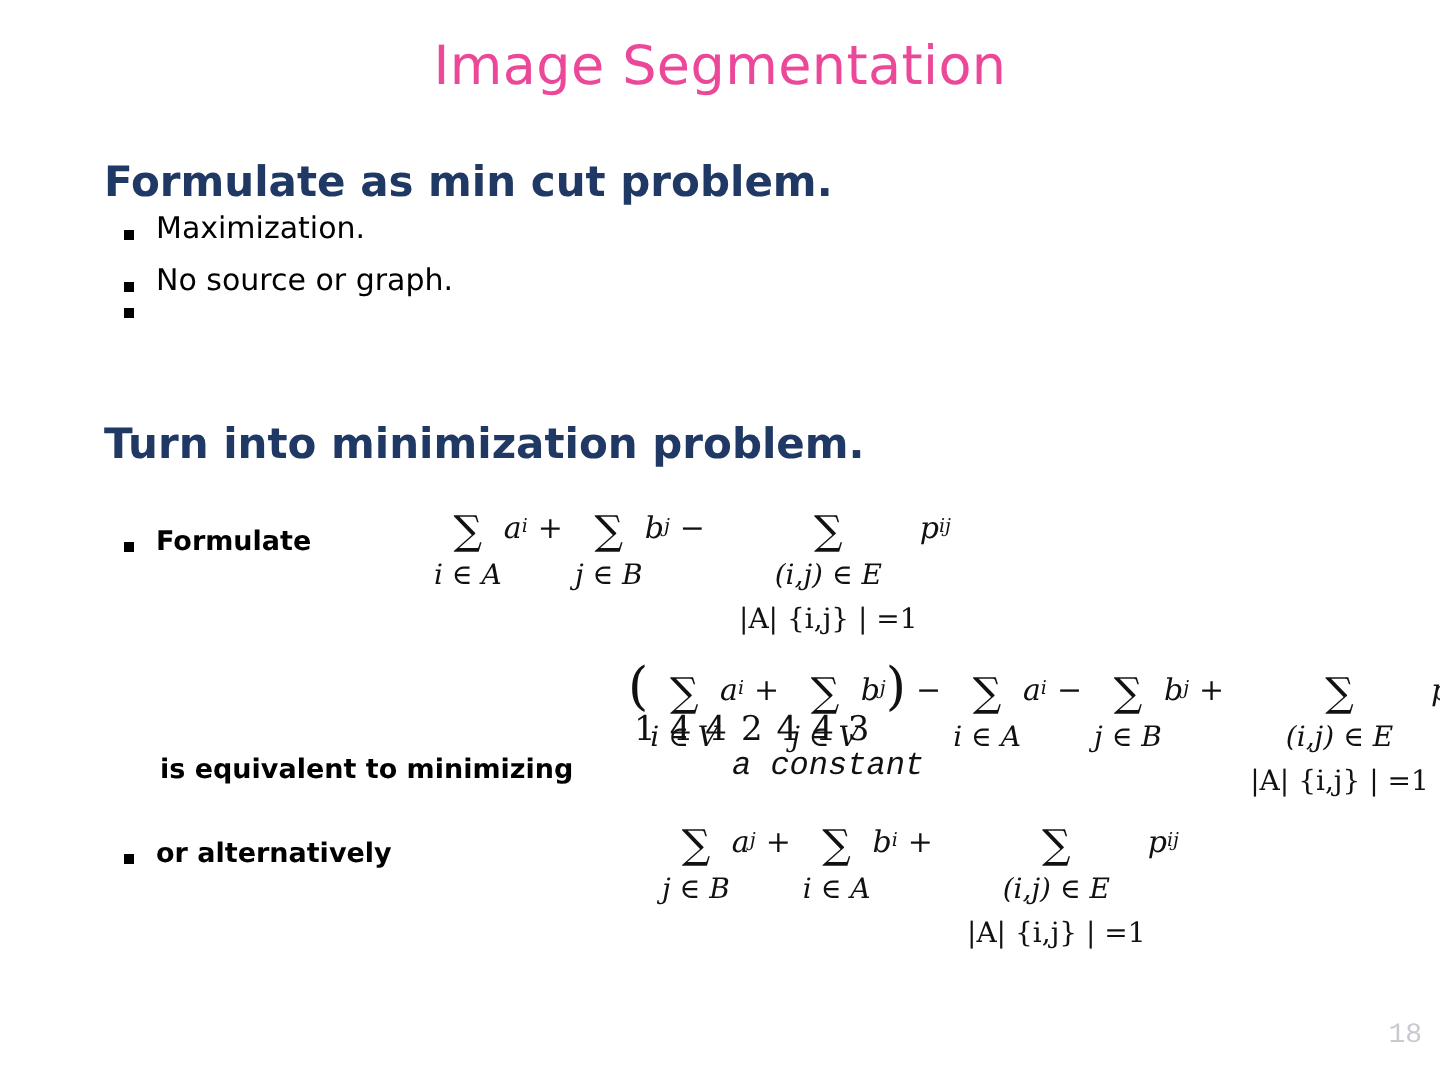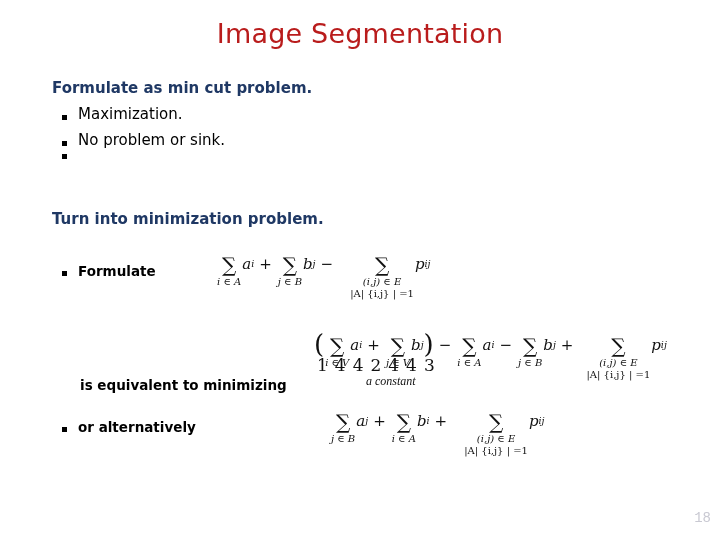--- a/index.html
+++ b/index.html
@@ -19,29 +19,29 @@
   #slide-title {
     position: absolute;
     top: 18px;
     left: 0;
     width: 720px;
     text-align: center;
     font-family: "DejaVu Sans", sans-serif;
     font-size: 27px;
     font-weight: 400;
     letter-spacing: 0.2px;
-    color: #b91c1c;
+    color: #ec4899;
     white-space: nowrap;
   }
 
   
   .lvl1 {
     position: absolute;
     font-family: "DejaVu Sans", sans-serif;
-    font-size: 15px;
+    font-size: 21px;
     font-weight: 700;
     color: #1F3864;
     white-space: nowrap;
   }
   .lvl2 {
     position: absolute;
     font-family: "DejaVu Sans", sans-serif;
     font-size: 15px;
     font-weight: 400;
     color: #000000;
@@ -95,24 +95,24 @@
     align-items: center;
     margin: 0 1px;
   }
   .sig {
     font-family: "DejaVu Serif", serif;
     font-style: normal;
     font-size: 20px;
     line-height: 0.95;
   }
   .lim {
-    font-size: 10px;
+    font-size: 14px;
     font-style: italic;
     line-height: 1.12;
-    margin-top: 1px;
+    margin-top: 6px;
     white-space: nowrap;
   }
   .lim.up { font-style: normal; }
   .term {
     font-size: 15px;
     font-style: italic;
     margin-top: 1px;
   }
   .sub {
     font-size: 9.5px;
@@ -146,23 +146,23 @@
     font-style: normal;
     font-size: 17px;
     letter-spacing: 7px;
     color: #111111;
     white-space: nowrap;
   }
   .aconstant {
     position: absolute;
     top: 374px;
     left: 366px;
-    font-family: Liberation Serif, serif;
-    font-style: italic;
-    font-size: 12px;
+    font-family: Liberation Mono, monospace;
+    font-style: italic;
+    font-size: 16px;
     color: #111111;
     white-space: nowrap;
   }
 
   
   #page-number {
     position: absolute;
     right: 9px;
     bottom: 14px;
     font-family: Liberation Mono, monospace;
@@ -180,21 +180,21 @@
 <div class="lvl2" id="b-max">
   <span class="bullet-row">
     <span class="sq"></span>
     <span>Maximization.</span>
   </span>
 </div>
 
 <div class="lvl2" id="b-nosource">
   <span class="bullet-row">
     <span class="sq"></span>
-    <span>No problem or sink.</span>
+    <span>No source or graph.</span>
   </span>
 </div>
 
 <div class="lvl2" id="b-undir">
   <span class="bullet-row">
     <span class="sq"></span>
   </span>
 </div>
 
 <div class="lvl1" id="b-turn">Turn into minimization problem.</div>

